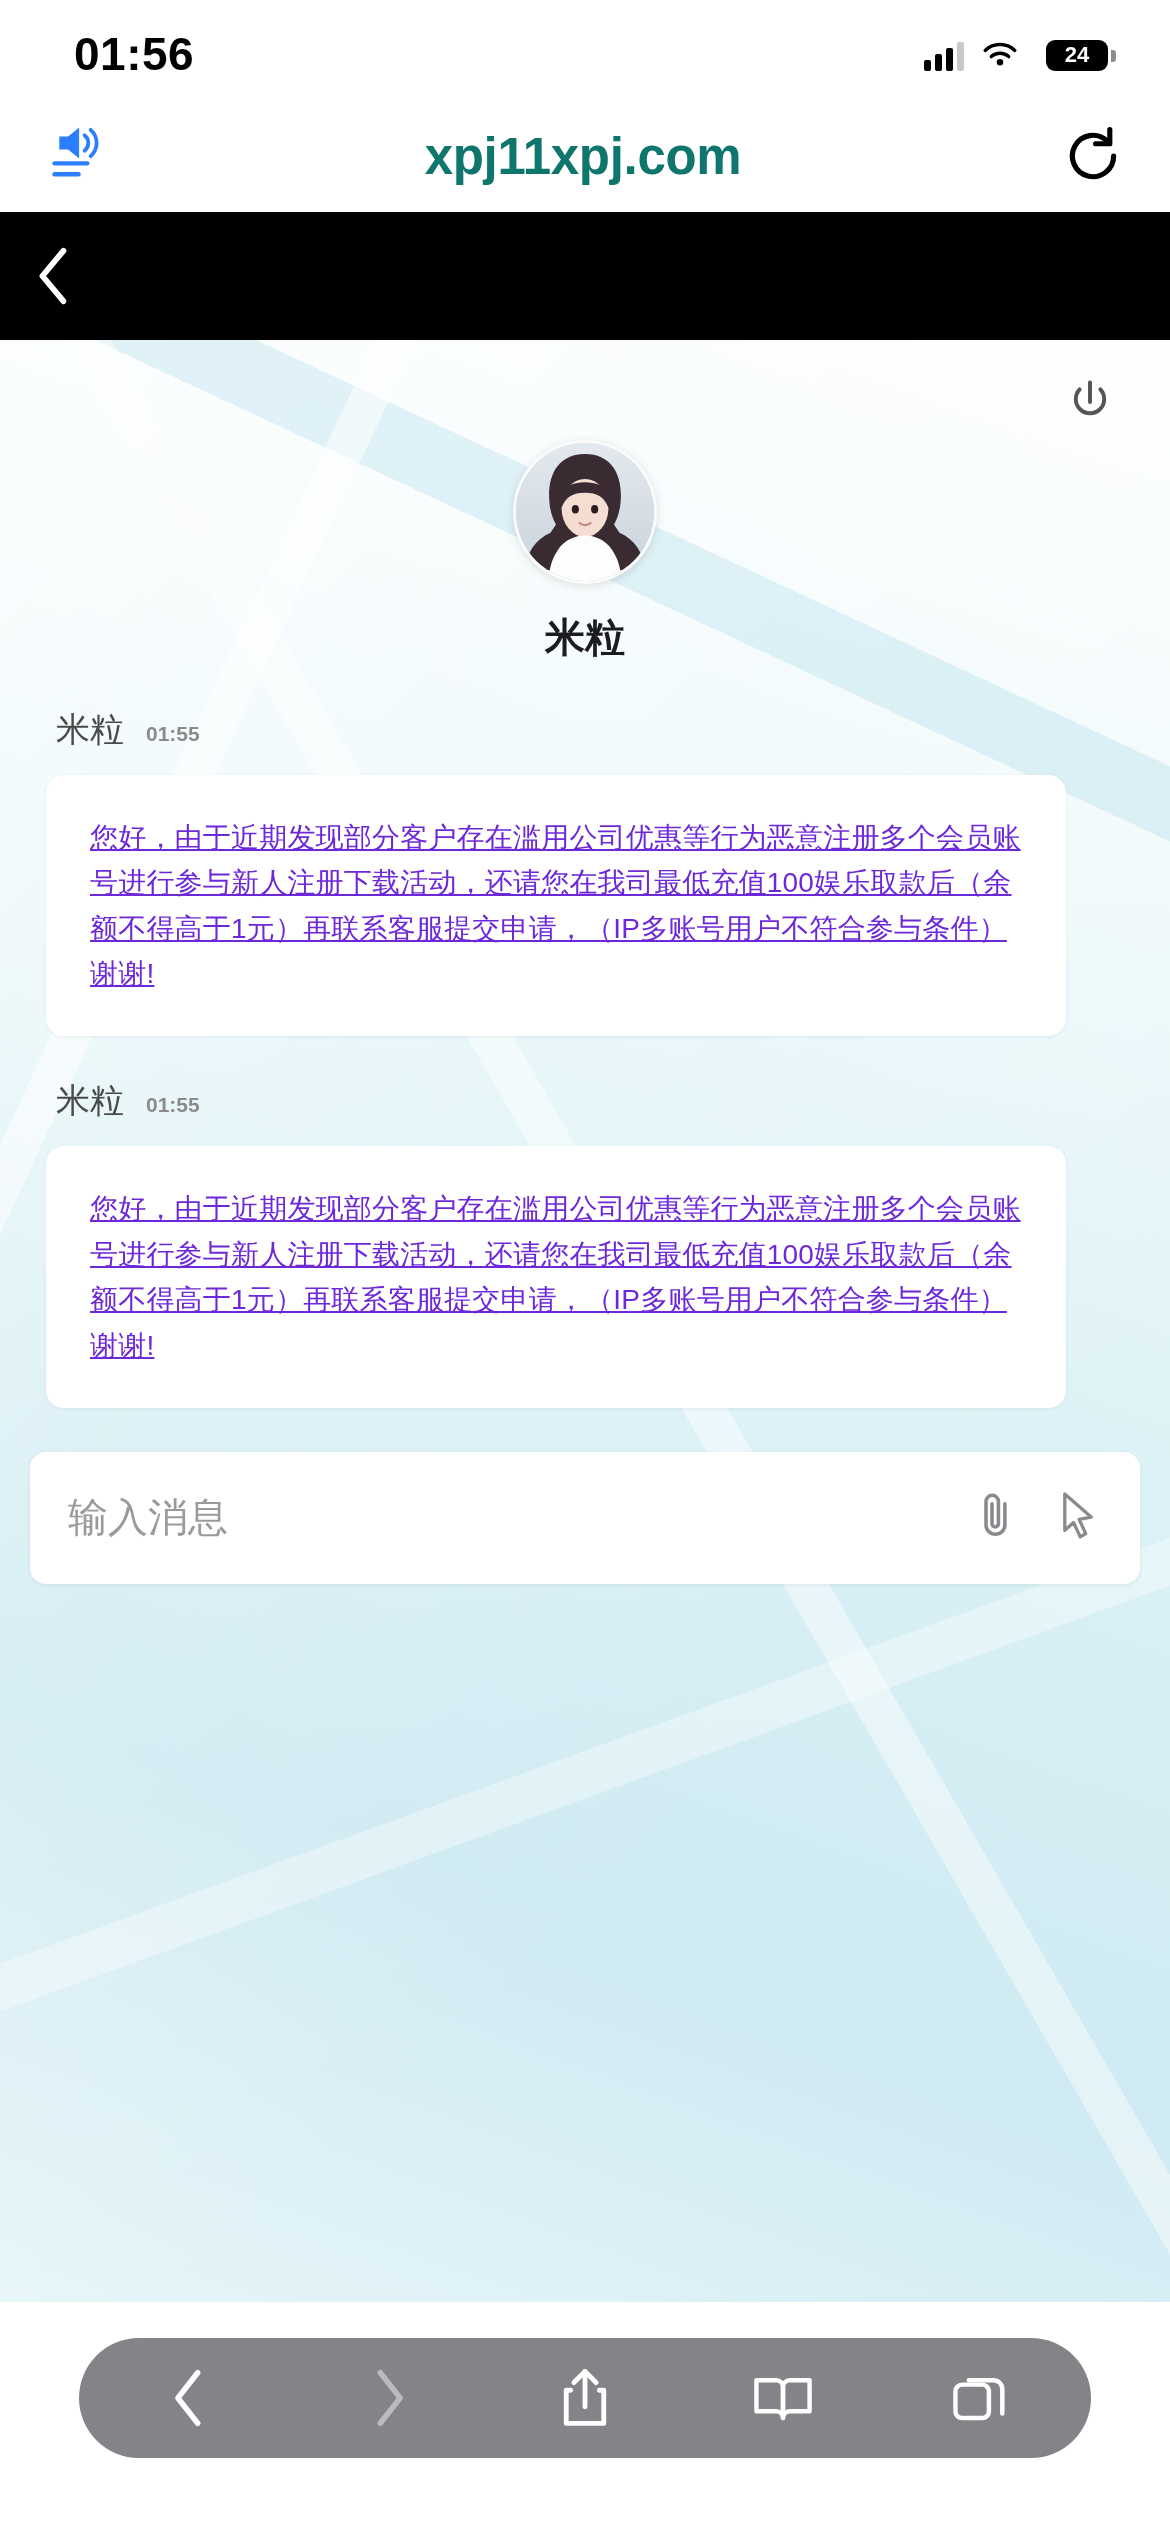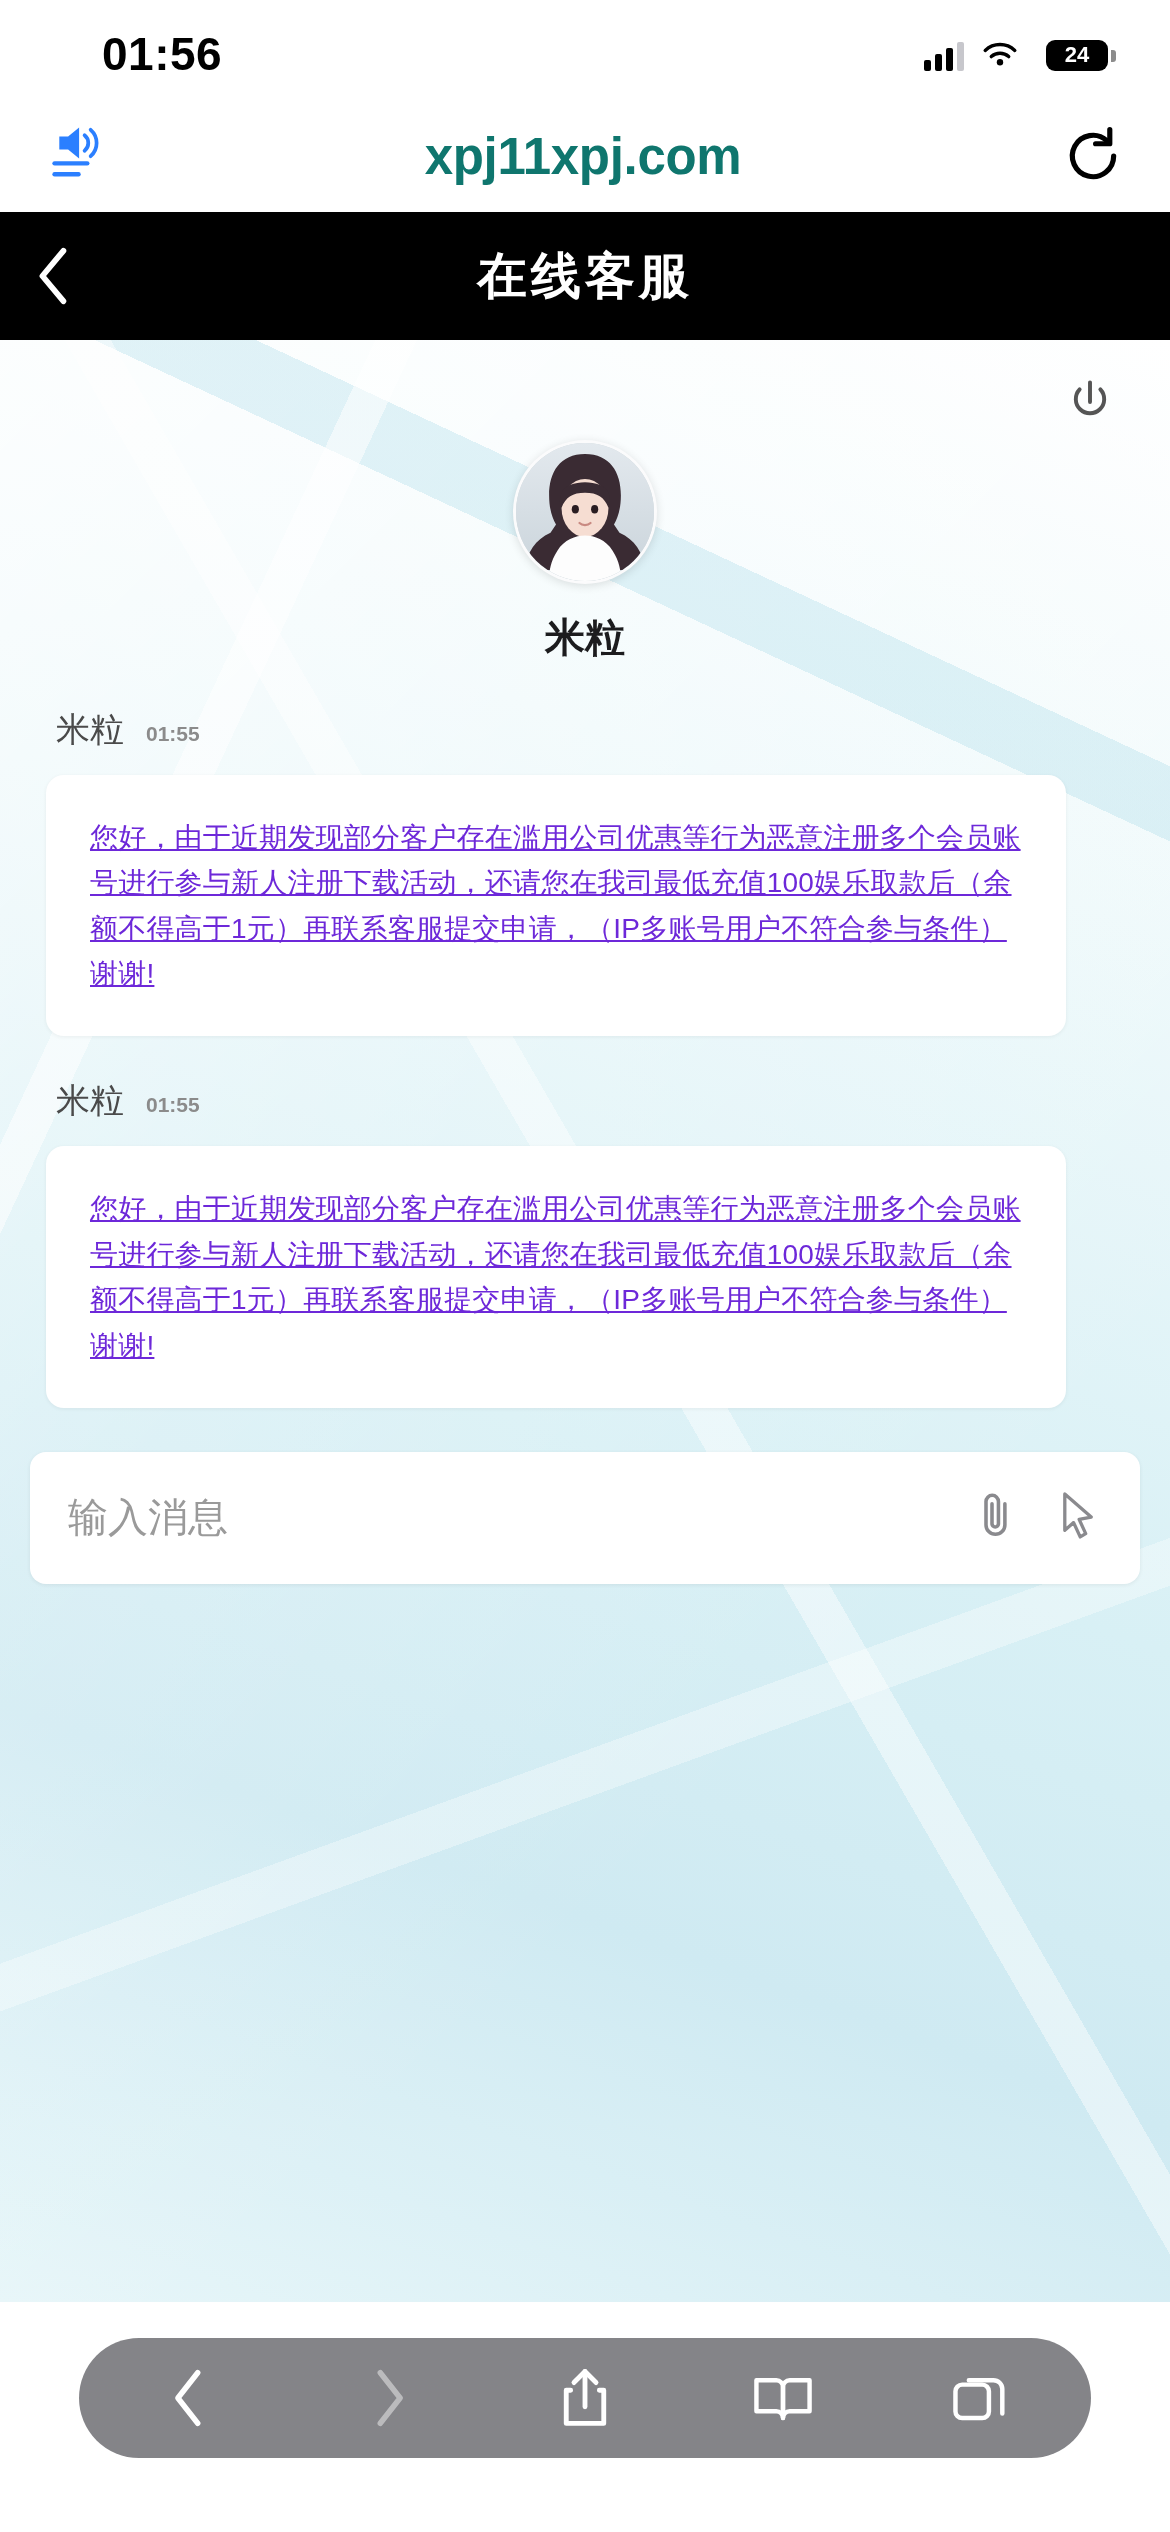--- a/index.html
+++ b/index.html
@@ -19,21 +19,21 @@
     flex-direction: column;
   }
 
   
   .status-bar {
     height: 100px;
     background: #ffffff;
     display: flex;
     align-items: center;
     justify-content: space-between;
-    padding: 0 62px 0 102px;
+    padding: 0 62px 0 74px;
     flex: 0 0 auto;
   }
   .status-time {
     font-size: 46px;
     font-weight: bold;
     letter-spacing: 0.5px;
     color: #000;
     line-height: 1;
     padding-top: 8px;
   }
@@ -328,21 +328,20 @@
       </svg>
     </div>
   </div>
 
   <div class="page-header">
     <div class="back-chevron">
       <svg viewBox="0 0 40 60" width="42" height="64">
         <path d="M28 6L8 30l20 24" stroke="#fff" stroke-width="5.5" fill="none" stroke-linecap="round" stroke-linejoin="round"></path>
       </svg>
     </div>
-    <div class="page-title">在线客服</div>
   </div>
 
   <div class="chat">
     <div class="chat-inner">
 
       <div class="power-row">
         <span>
           <svg viewBox="0 0 40 44" width="44" height="48">
             <path d="M20 4v18" stroke="#555" stroke-width="3.6" fill="none" stroke-linecap="round"></path>
             <path d="M10.5 10.5a13 13 0 1 0 19 0" stroke="#555" stroke-width="3.6" fill="none" stroke-linecap="round"></path>

